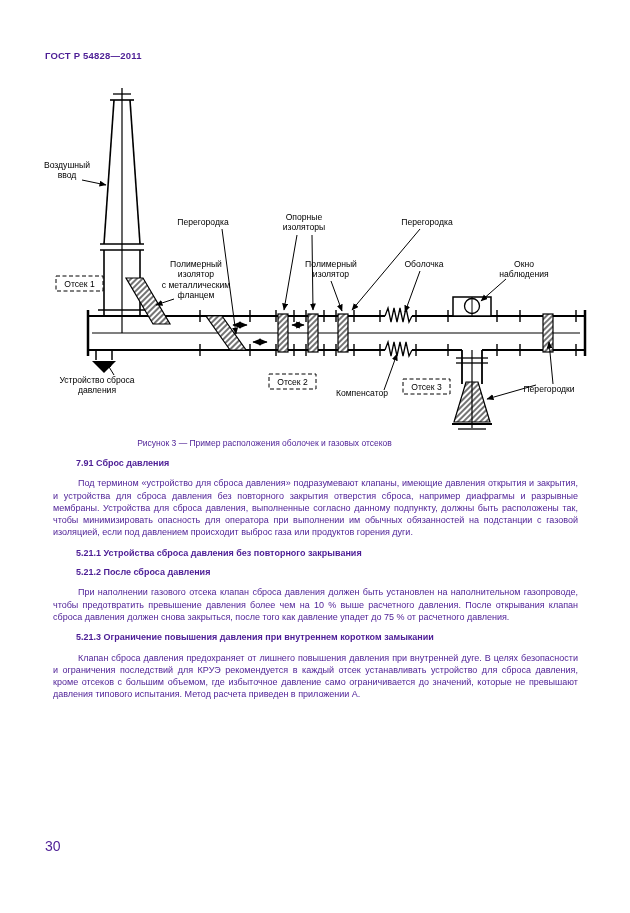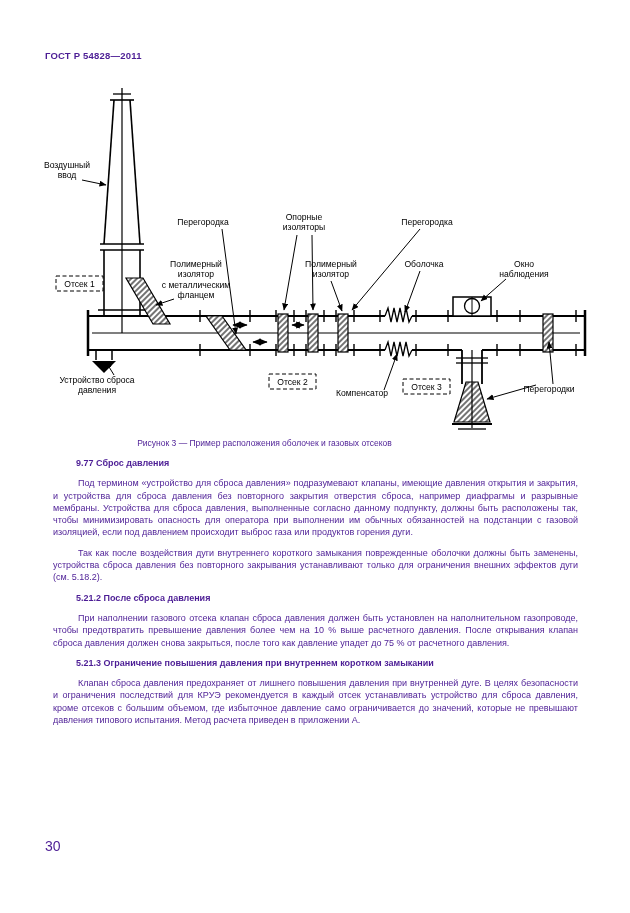--- a/index.html
+++ b/index.html
@@ -179,24 +179,24 @@
       <text x="549" y="306" text-anchor="middle">Перегородки</text>
       <text x="79.5" y="201" text-anchor="middle">Отсек 1</text>
       <text x="292.5" y="299" text-anchor="middle">Отсек 2</text>
       <text x="426.5" y="304" text-anchor="middle">Отсек 3</text>
     </g>
   </svg>
 
   <div class="figure-caption">Рисунок 3 — Пример расположения оболочек и газовых отсеков</div>
 
   <main class="doc-body">
-    <h4 class="first">9.77 Сброс давления</h4>
+    <h4 class="first">7.91 Сброс давления</h4>
     <p>Под термином «устройство для сброса давления» подразумевают клапаны, имеющие давления открытия и закрытия, и устройства для сброса давления без повторного закрытия отверстия сброса, например диафрагмы и разрывные мембраны. Устройства для сброса давления, выполненные согласно данному подпункту, должны быть расположены так, чтобы минимизировать опасность для оператора при выполнении им обычных обязанностей на подстанции с газовой изоляцией, если под давлением происходит выброс газа или продуктов горения дуги.</p>
 
-    <p>Так как после воздействия дуги внутреннего короткого замыкания поврежденные оболочки должны быть заменены, устройства сброса давления без повторного закрывания устанавливают только для ограничения внешних эффектов дуги (см. 5.18.2).</p>
+    <h4>5.21.1 Устройства сброса давления без повторного закрывания</h4>
 
     <h4>5.21.2 После сброса давления</h4>
     <p>При наполнении газового отсека клапан сброса давления должен быть установлен на наполнительном газопроводе, чтобы предотвратить превышение давления более чем на 10 % выше расчетного давления. После открывания клапан сброса давления должен снова закрыться, после того как давление упадет до 75 % от расчетного давления.</p>
 
     <h4>5.21.3 Ограничение повышения давления при внутреннем коротком замыкании</h4>
     <p>Клапан сброса давления предохраняет от лишнего повышения давления при внутренней дуге. В целях безопасности и ограничения последствий для КРУЭ рекомендуется в каждый отсек устанавливать устройство для сброса давления, кроме отсеков с большим объемом, где избыточное давление само ограничивается до значений, которые не превышают давления типового испытания. Метод расчета приведен в приложении А.</p>
   </main>
 
   <div class="page-number">30</div>
 

